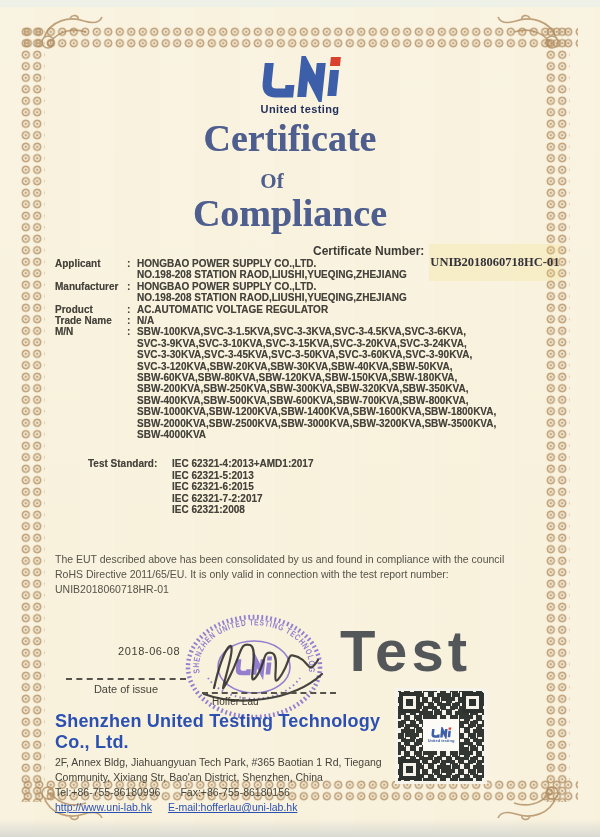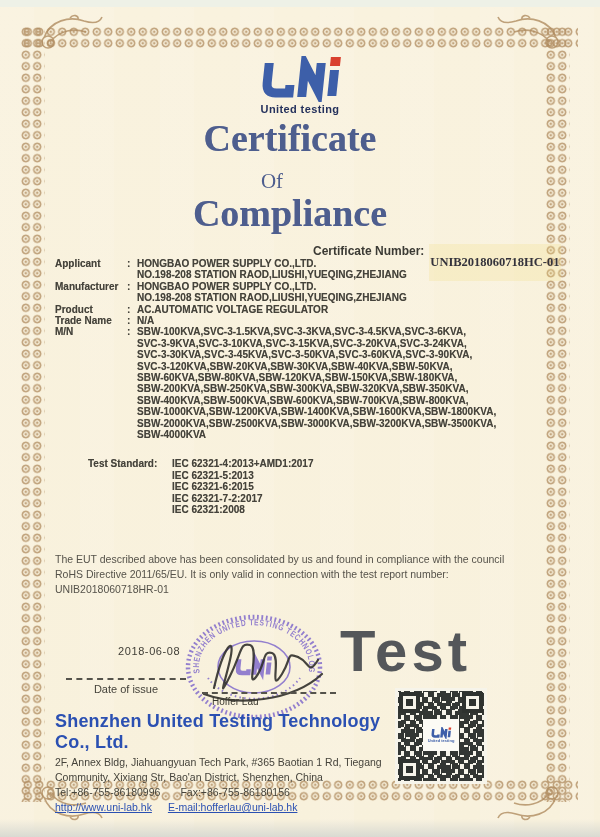--- a/index.html
+++ b/index.html
@@ -36,21 +36,21 @@
 
   .logo{position:absolute;left:0;top:56px;width:600px;text-align:center;}
   .logo svg{display:block;margin:0 auto;}
   .logo-sub{font-size:11px;font-weight:bold;color:#24315c;letter-spacing:.4px;margin-top:1px;}
 
   .title1,.title3{position:absolute;left:0;width:580px;text-align:center;
     font-family:"Liberation Serif", serif;font-weight:bold;font-size:38px;color:#4e5e8e;
     text-shadow:0 0 .6px rgba(78,94,142,.55);}
   .title1{top:116px;}
   .title2{position:absolute;left:0;top:169px;width:544px;text-align:center;
-    font-family:"Liberation Serif", serif;font-weight:normal;font-size:21px;color:#4e5e8e;}
+    font-family:"Liberation Serif", serif;font-weight:bold;font-size:21px;color:#4e5e8e;}
   .title3{top:191px;}
 
   .certnum{position:absolute;left:313px;top:244px;white-space:nowrap;display:flex;align-items:flex-start;gap:5px;}
   .certnum .lbl{font-size:12px;font-weight:bold;color:#3b3a34;}
   .certnum .val{font-family:"Liberation Serif", serif;font-size:12.5px;font-weight:bold;color:#34333c;
     background:rgba(240,218,120,.22);padding:11px 1px;}
 
   .info{position:absolute;left:55px;top:258px;width:492px;font-size:10px;font-weight:bold;
     line-height:11.4px;color:#45433b;text-shadow:0 0 .4px rgba(69,67,59,.5);}
   .irow{display:grid;grid-template-columns:72px 10px 1fr;}

